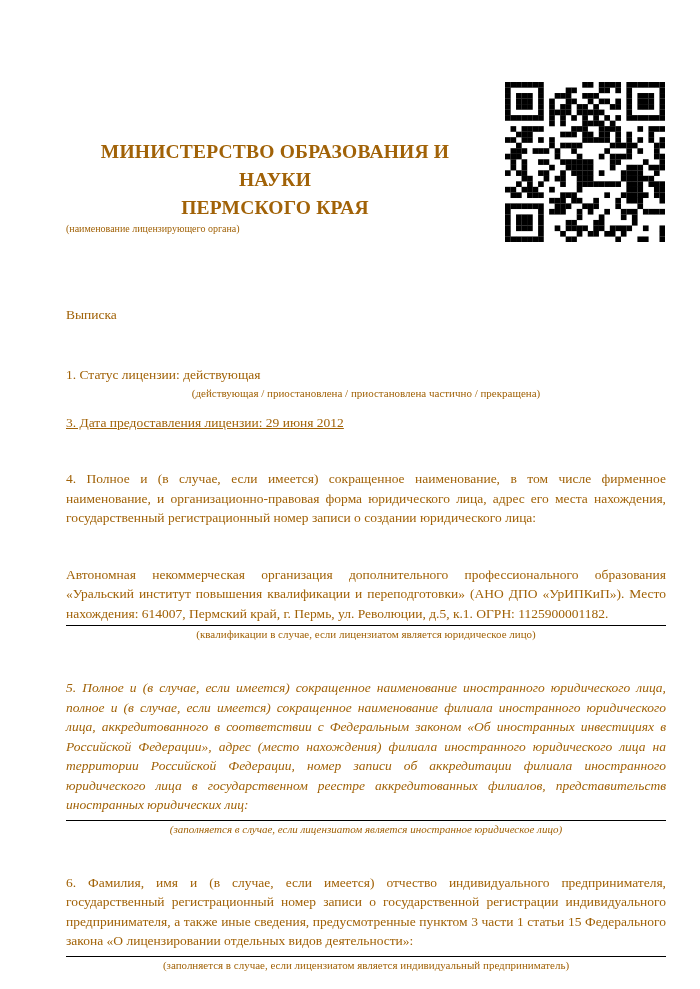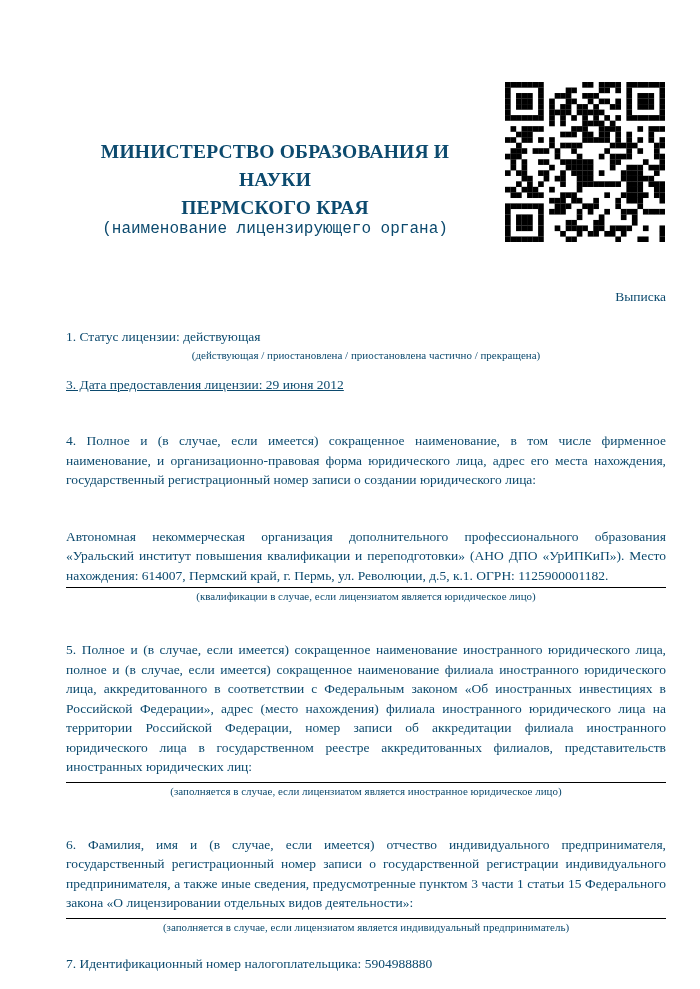--- a/index.html
+++ b/index.html
@@ -7,21 +7,21 @@
     padding: 0;
     background: #e8e8e8;
   }
   .page {
     position: relative;
     width: 700px;
     height: 989px;
     margin: 0 auto;
     background: #ffffff;
     font-family: "Liberation Serif", "DejaVu Serif", serif;
-    color: #0c4a6e;
+    color: #a16207;
     overflow: hidden;
   }
   .content {
     position: absolute;
     left: 66px;
     top: 0;
     width: 600px;
     padding-top: 138px;
     box-sizing: border-box;
   }
@@ -36,42 +36,41 @@
   .org-title {
     width: 418px;
     text-align: center;
     font-weight: bold;
     font-size: 19.5px;
     line-height: 28px;
     letter-spacing: 0.2px;
   }
   .org-caption {
     width: 418px;
-    text-align: center;
-    font-size: 16px;
+    text-align: left;
+    font-size: 10px;
     line-height: 14px;
-    font-family: Liberation Mono, monospace;
   }
   .subtitle {
-    margin-top: 51px;
+    margin-top: 69px;
     width: 600px;
-    text-align: right;
+    text-align: left;
     font-size: 13.5px;
     line-height: 20px;
   }
   p { margin: 0; }
   .body-text {
     font-size: 13.5px;
     line-height: 19.5px;
   }
   .just { text-align: justify; margin-top: 37px; }
   .item-m14 { margin-top: 14px; }
   .item-m13 { margin-top: 13px; text-decoration: underline; }
-  .item-m28 { margin-top: 20px; }
-  .item-m4  { margin-top: 4px; }
+  .item-m28 { margin-top: 40px; }
+  .item-m4  { margin-top: 4px; font-style: italic; }
   .item-m20 { margin-top: 20px; font-family: Liberation Serif, serif; }
   .fill-line {
     height: 0;
     border-top: 1.8px solid #000000;
   }
   .fl-tight { margin-top: 2px; }
   .fl-gap   { margin-top: 5px; }
   .field-caption {
     text-align: center;
     font-size: 11px;

